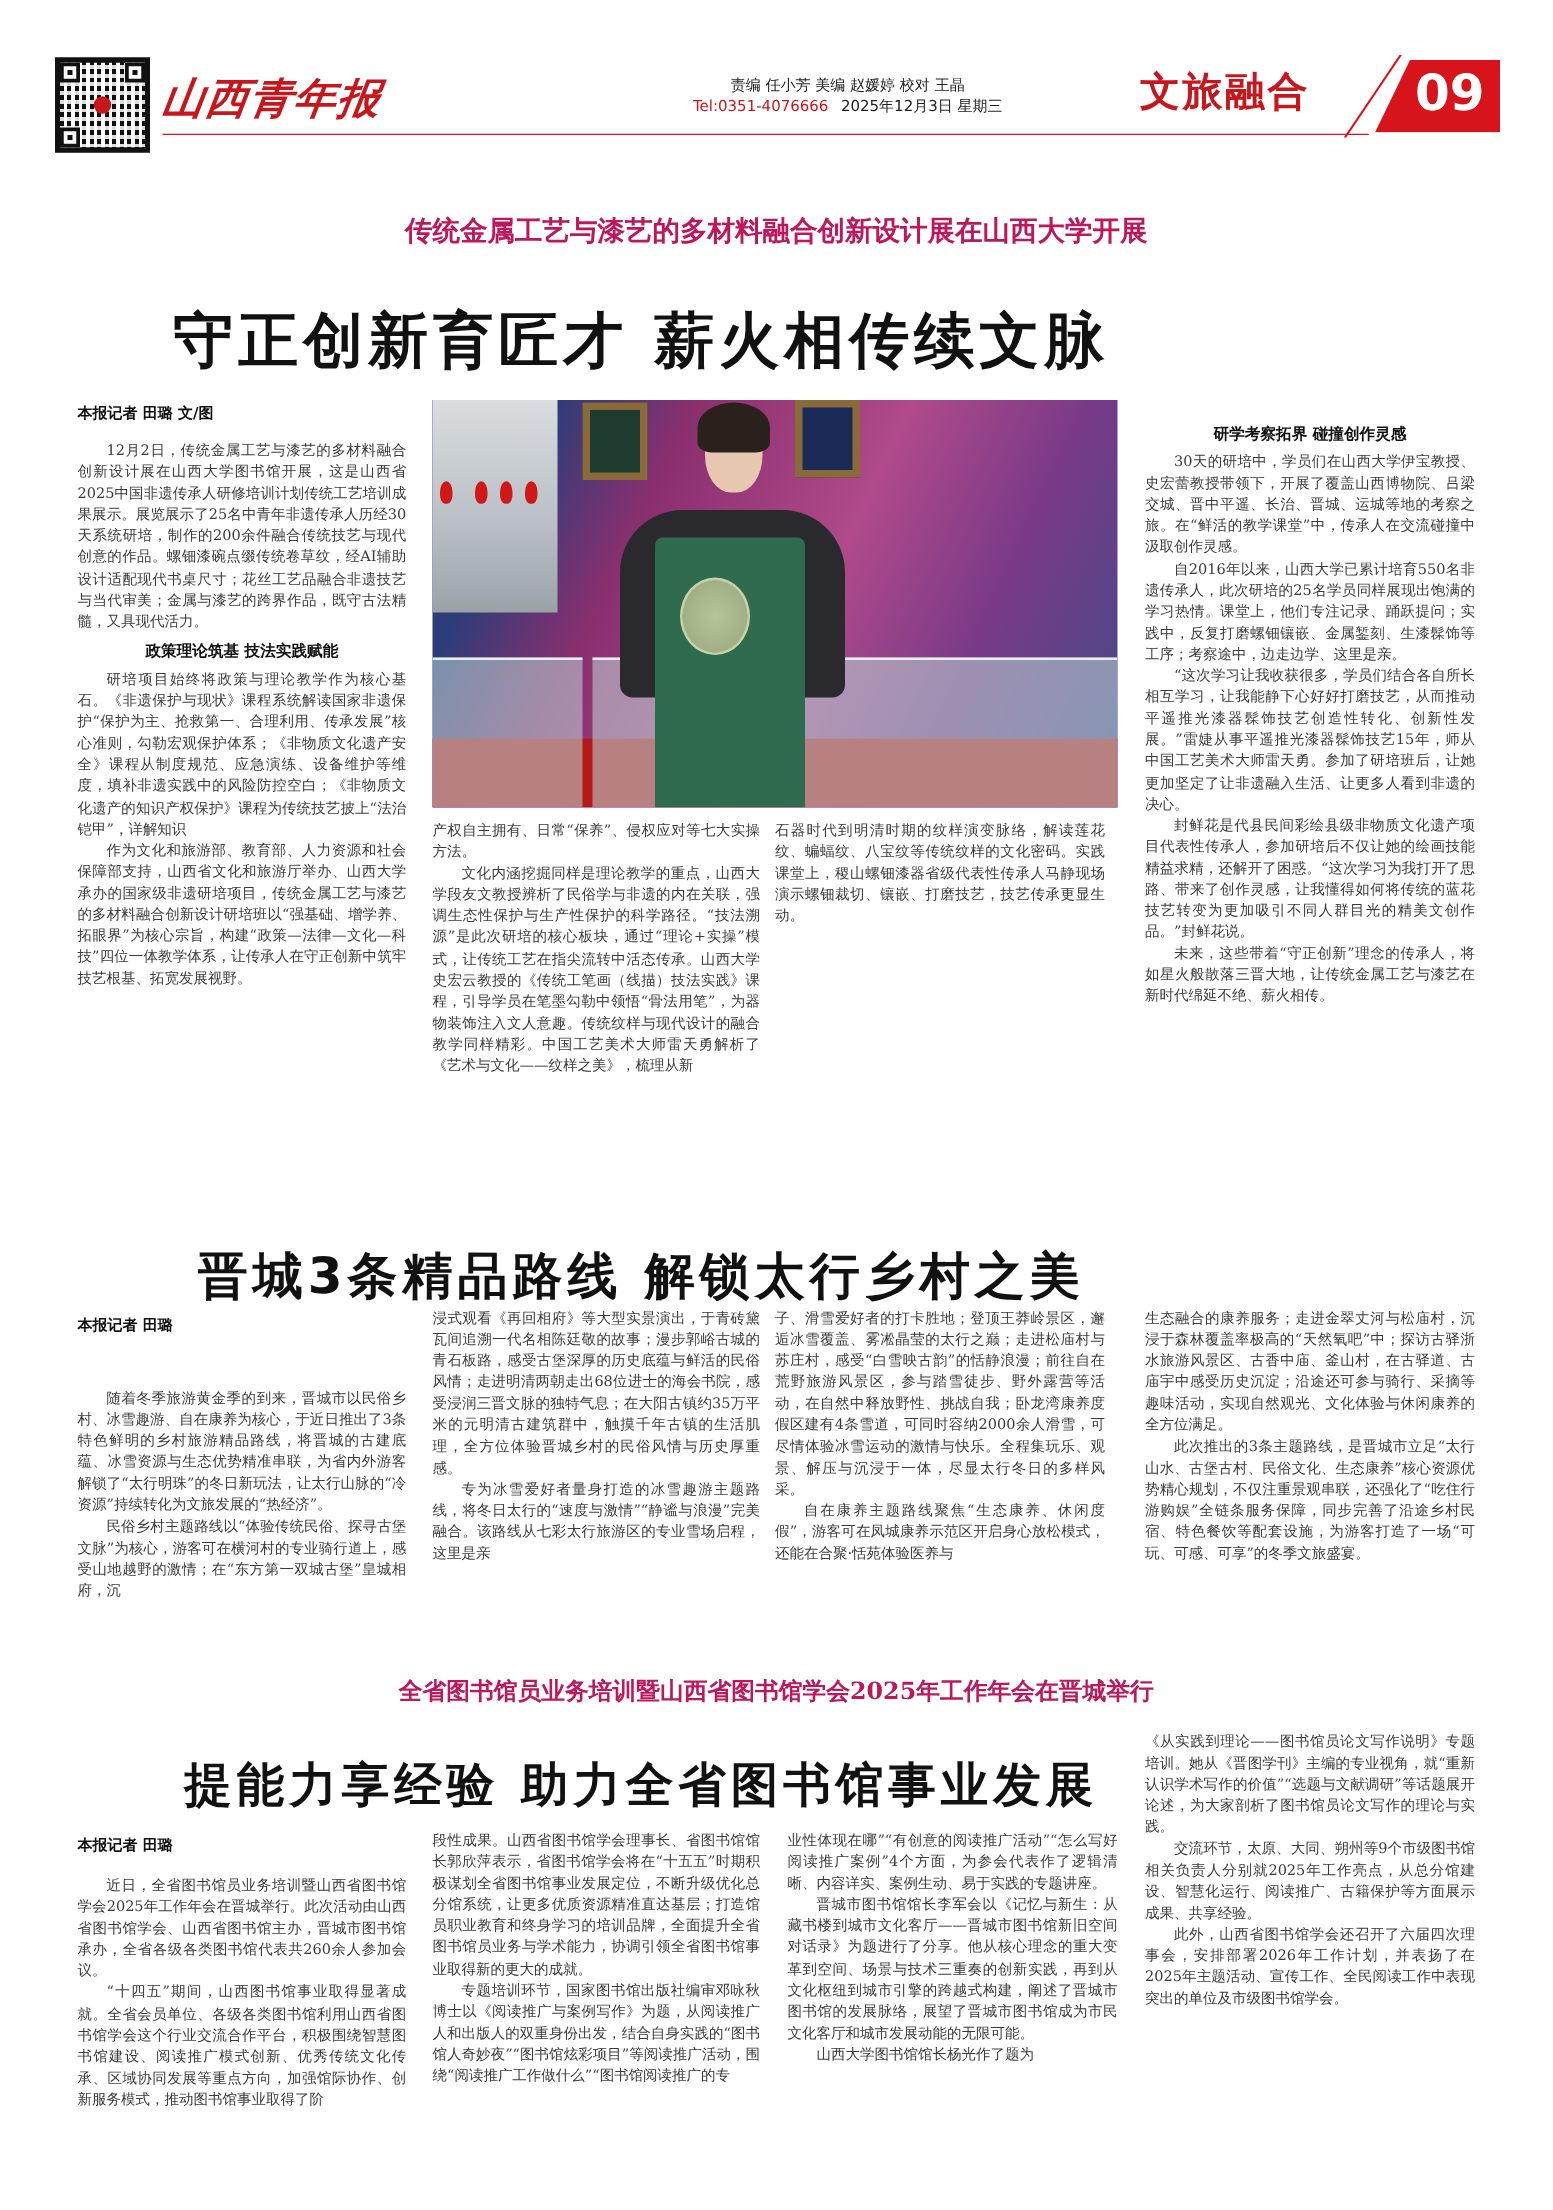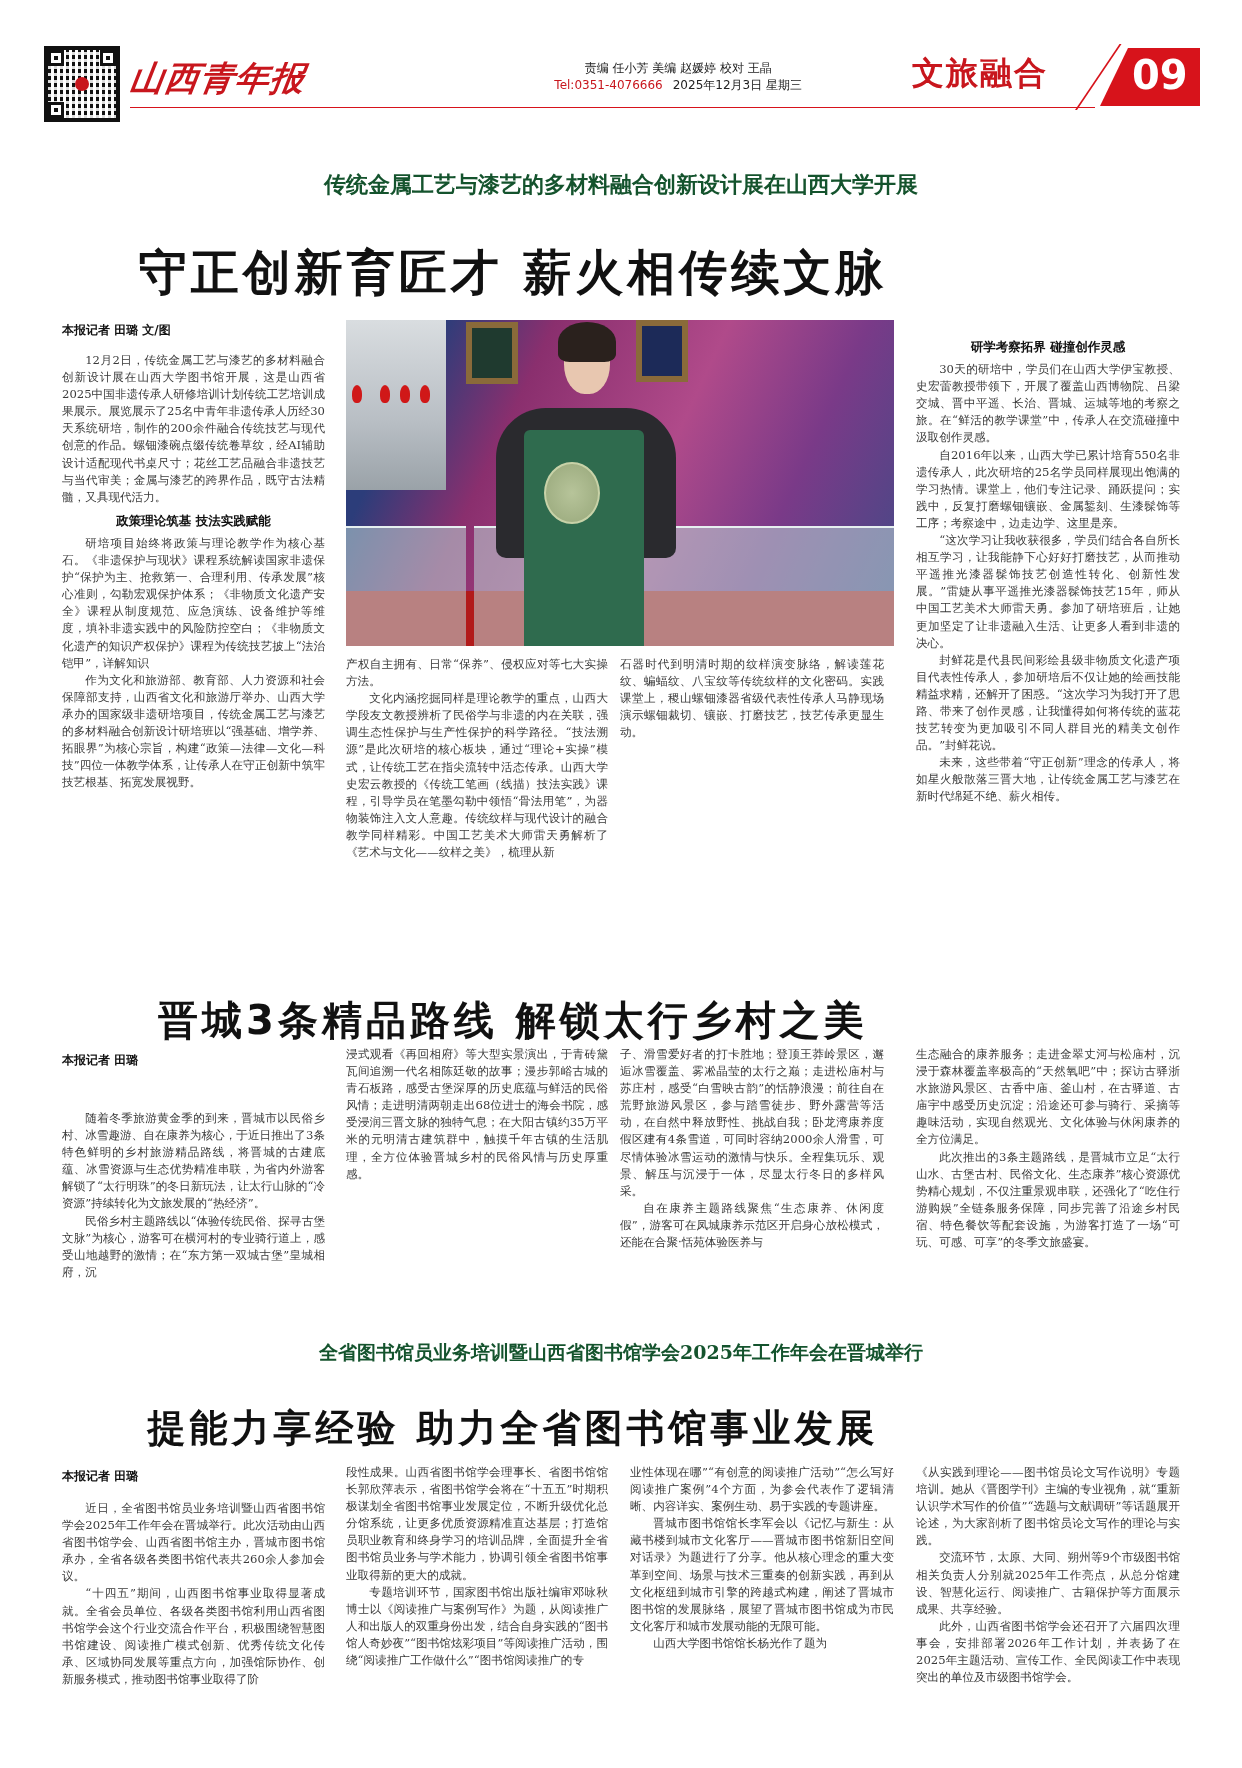--- a/index.html
+++ b/index.html
@@ -19,21 +19,21 @@
   .logo { position: absolute; left: 130px; top: 56px; font-family: "DejaVu Serif", serif; font-size: 34px; font-style: italic; font-weight: bold; color: #c8161d; letter-spacing: 1px; transform: skewX(-8deg); }
   .credits { position: absolute; right: 440px; top: 60px; text-align: center; font-family: "DejaVu Sans", sans-serif; font-size: 12px; color: #222; line-height: 17px; }
   .credits .tel { color: #c8161d; margin-right: 10px; }
   .section-name { position: absolute; left: 912px; top: 52px; font-family: "DejaVu Serif", serif; font-size: 32px; font-weight: bold; color: #c8161d; letter-spacing: 2px; }
   .page-num-box { position: absolute; left: 1100px; top: 48px; width: 100px; height: 58px; background: #d7131b; clip-path: polygon(28% 0, 100% 0, 100% 100%, 0 100%); }
   .page-num { position: absolute; left: 1132px; top: 52px; font-family: "DejaVu Sans", sans-serif; font-weight: bold; font-size: 40px; color: #fff; }
   .rule-slash { position: absolute; left: 1075px; top: 44px; width: 2px; height: 66px; background: #d7131b; transform: skewX(-34deg); transform-origin: bottom; }
   .mast-rule { position: absolute; left: 130px; top: 107px; width: 965px; height: 1px; background: #d7131b; }
 
   
-  .kicker { position: absolute; width: 1242px; text-align: center; font-family: "DejaVu Serif", serif; font-weight: bold; color: #14532d; }
+  .kicker { position: absolute; width: 1242px; text-align: center; font-family: "DejaVu Serif", serif; font-weight: bold; color: #be185d; }
   .headline { position: absolute; width: 1026px; text-align: center; font-family: "DejaVu Sans", sans-serif; font-weight: bold; color: #111; letter-spacing: 4px; margin-top: 33px; }
 
   .byline { position: absolute; font-family: "DejaVu Sans", sans-serif; font-size: 12px; font-weight: bold; color: #111; }
   .col { position: absolute; font-family: "DejaVu Serif", serif; font-size: 11.6px; line-height: 17.1px; color: #3a3a3a; text-align: justify; }
   .col p { text-indent: 2em; }
   .col p.cont { text-indent: 0; }
   .subhead { font-family: "DejaVu Sans", sans-serif; font-weight: bold; font-size: 12.5px; color: #111; text-align: center; margin: 6px 0 6px; text-indent: 0 !important; }
 
   
   .photo { position: absolute; left: 346px; top: 320px; width: 548px; height: 326px; overflow: hidden;
@@ -120,20 +120,21 @@
 
 <div class="headline" style="top:960px;font-size:40px;">晋城3条精品路线 解锁太行乡村之美</div>
 <div class="byline" style="left:62px;top:1052px;">本报记者 田璐</div>
 
 <div class="col" style="left:62px;top:1086px;width:263px;margin-top:24px;">
   <p>随着冬季旅游黄金季的到来，晋城市以民俗乡村、冰雪趣游、自在康养为核心，于近日推出了3条特色鲜明的乡村旅游精品路线，将晋城的古建底蕴、冰雪资源与生态优势精准串联，为省内外游客解锁了“太行明珠”的冬日新玩法，让太行山脉的“冷资源”持续转化为文旅发展的“热经济”。</p>
   <p>民俗乡村主题路线以“体验传统民俗、探寻古堡文脉”为核心，游客可在横河村的专业骑行道上，感受山地越野的激情；在“东方第一双城古堡”皇城相府，沉</p>
 </div>
 <div class="col" style="left:346px;top:1046px;width:262px;">
   <p class="cont">浸式观看《再回相府》等大型实景演出，于青砖黛瓦间追溯一代名相陈廷敬的故事；漫步郭峪古城的青石板路，感受古堡深厚的历史底蕴与鲜活的民俗风情；走进明清两朝走出68位进士的海会书院，感受浸润三晋文脉的独特气息；在大阳古镇约35万平米的元明清古建筑群中，触摸千年古镇的生活肌理，全方位体验晋城乡村的民俗风情与历史厚重感。</p>
+  <p>专为冰雪爱好者量身打造的冰雪趣游主题路线，将冬日太行的“速度与激情”“静谧与浪漫”完美融合。该路线从七彩太行旅游区的专业雪场启程，这里是亲</p>
 </div>
 <div class="col" style="left:620px;top:1046px;width:264px;">
   <p class="cont">子、滑雪爱好者的打卡胜地；登顶王莽岭景区，邂逅冰雪覆盖、雾凇晶莹的太行之巅；走进松庙村与苏庄村，感受“白雪映古韵”的恬静浪漫；前往自在荒野旅游风景区，参与踏雪徒步、野外露营等活动，在自然中释放野性、挑战自我；卧龙湾康养度假区建有4条雪道，可同时容纳2000余人滑雪，可尽情体验冰雪运动的激情与快乐。全程集玩乐、观景、解压与沉浸于一体，尽显太行冬日的多样风采。</p>
   <p>自在康养主题路线聚焦“生态康养、休闲度假”，游客可在凤城康养示范区开启身心放松模式，还能在合聚·恬苑体验医养与</p>
 </div>
 <div class="col" style="left:916px;top:1046px;width:264px;">
   <p class="cont">生态融合的康养服务；走进金翠丈河与松庙村，沉浸于森林覆盖率极高的“天然氧吧”中；探访古驿浙水旅游风景区、古香中庙、釜山村，在古驿道、古庙宇中感受历史沉淀；沿途还可参与骑行、采摘等趣味活动，实现自然观光、文化体验与休闲康养的全方位满足。</p>
   <p>此次推出的3条主题路线，是晋城市立足“太行山水、古堡古村、民俗文化、生态康养”核心资源优势精心规划，不仅注重景观串联，还强化了“吃住行游购娱”全链条服务保障，同步完善了沿途乡村民宿、特色餐饮等配套设施，为游客打造了一场“可玩、可感、可享”的冬季文旅盛宴。</p>
 </div>
 
@@ -147,17 +148,17 @@
 </div>
 <div class="col" style="left:346px;top:1464px;width:262px;">
   <p class="cont">段性成果。山西省图书馆学会理事长、省图书馆馆长郭欣萍表示，省图书馆学会将在“十五五”时期积极谋划全省图书馆事业发展定位，不断升级优化总分馆系统，让更多优质资源精准直达基层；打造馆员职业教育和终身学习的培训品牌，全面提升全省图书馆员业务与学术能力，协调引领全省图书馆事业取得新的更大的成就。</p>
   <p>专题培训环节，国家图书馆出版社编审邓咏秋博士以《阅读推广与案例写作》为题，从阅读推广人和出版人的双重身份出发，结合自身实践的“图书馆人奇妙夜”“图书馆炫彩项目”等阅读推广活动，围绕“阅读推广工作做什么”“图书馆阅读推广的专</p>
 </div>
 <div class="col" style="left:630px;top:1464px;width:264px;">
   <p class="cont">业性体现在哪”“有创意的阅读推广活动”“怎么写好阅读推广案例”4个方面，为参会代表作了逻辑清晰、内容详实、案例生动、易于实践的专题讲座。</p>
   <p>晋城市图书馆馆长李军会以《记忆与新生：从藏书楼到城市文化客厅——晋城市图书馆新旧空间对话录》为题进行了分享。他从核心理念的重大变革到空间、场景与技术三重奏的创新实践，再到从文化枢纽到城市引擎的跨越式构建，阐述了晋城市图书馆的发展脉络，展望了晋城市图书馆成为市民文化客厅和城市发展动能的无限可能。</p>
   <p>山西大学图书馆馆长杨光作了题为</p>
 </div>
-<div class="col" style="left:916px;top:1464px;width:264px;">
+<div class="col" style="left:916px;top:1385px;width:264px;">
   <p class="cont">《从实践到理论——图书馆员论文写作说明》专题培训。她从《晋图学刊》主编的专业视角，就“重新认识学术写作的价值”“选题与文献调研”等话题展开论述，为大家剖析了图书馆员论文写作的理论与实践。</p>
   <p>交流环节，太原、大同、朔州等9个市级图书馆相关负责人分别就2025年工作亮点，从总分馆建设、智慧化运行、阅读推广、古籍保护等方面展示成果、共享经验。</p>
   <p>此外，山西省图书馆学会还召开了六届四次理事会，安排部署2026年工作计划，并表扬了在2025年主题活动、宣传工作、全民阅读工作中表现突出的单位及市级图书馆学会。</p>
 </div>
 
 </body></html>

